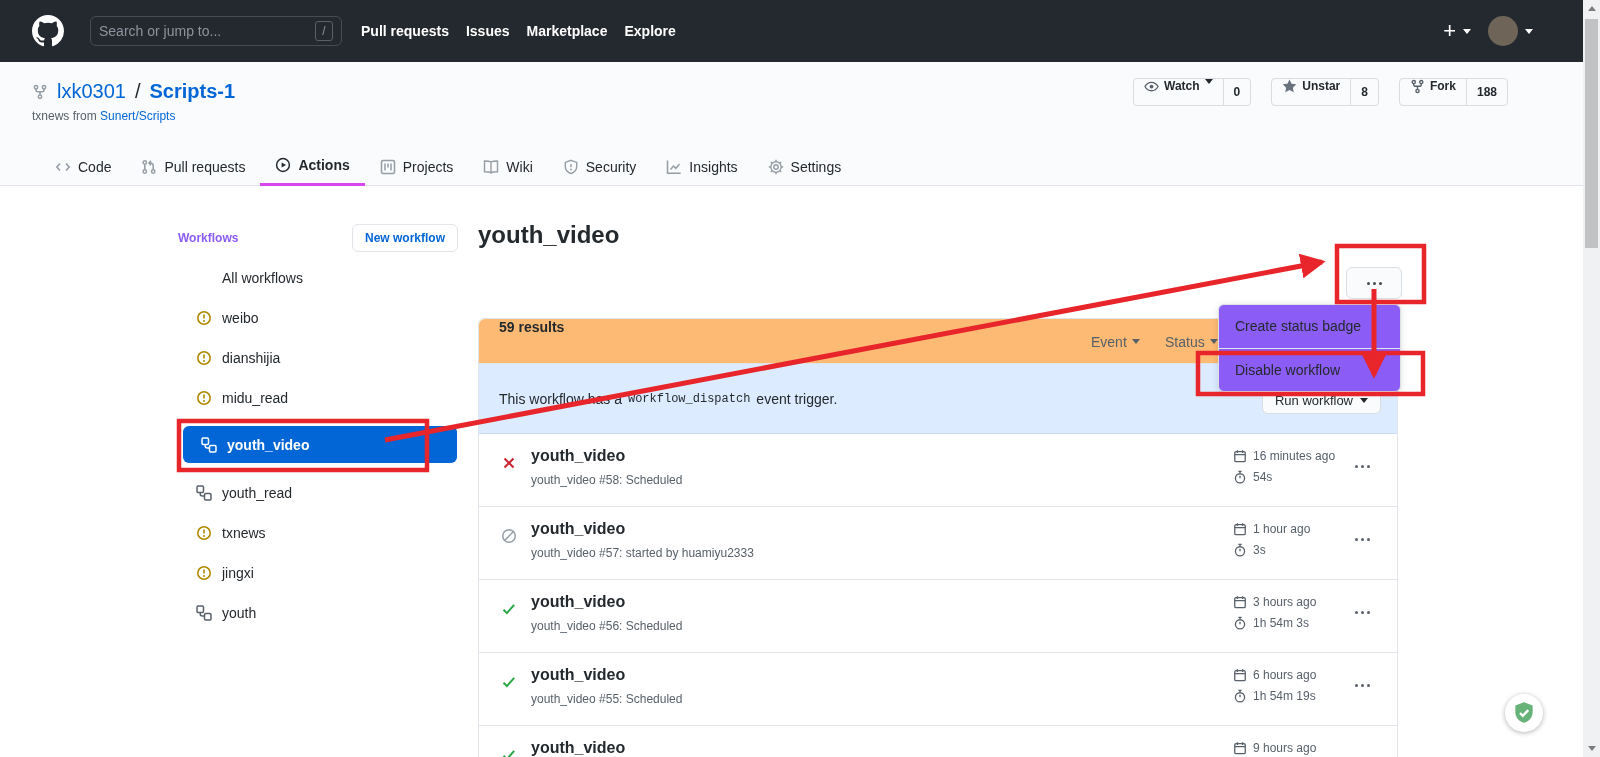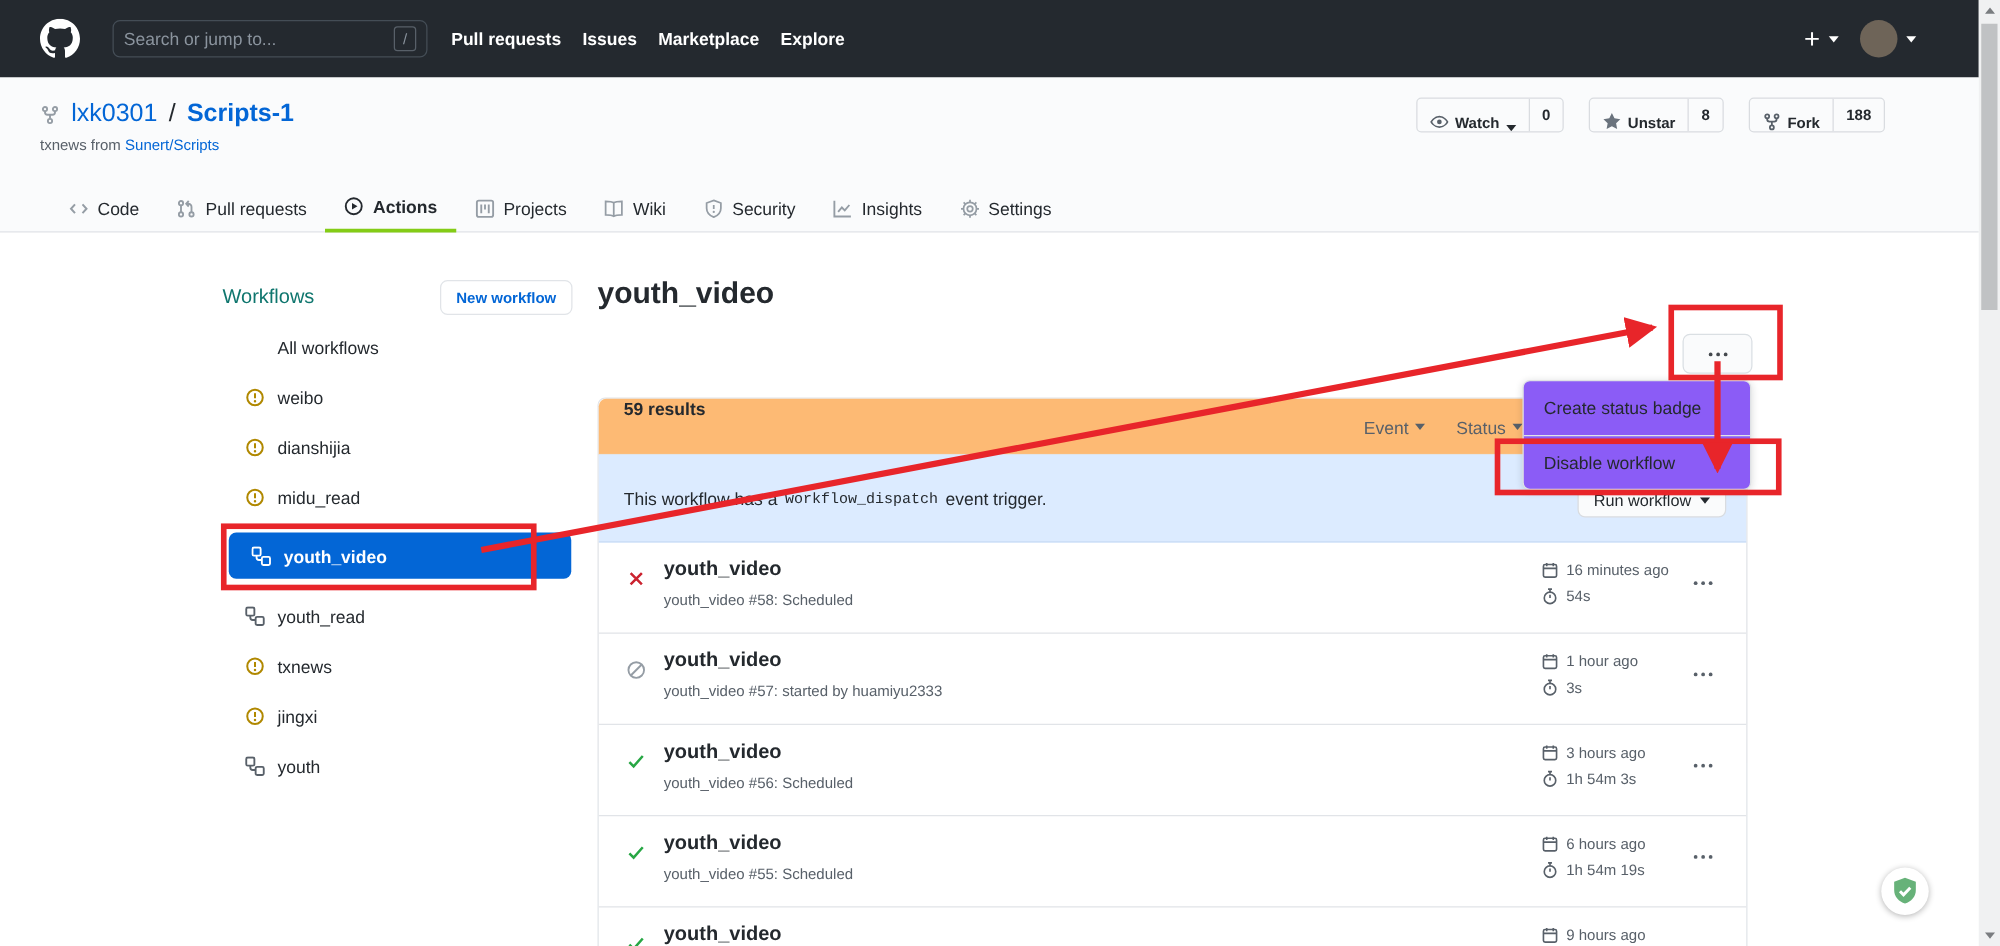--- a/index.html
+++ b/index.html
@@ -38,37 +38,37 @@
   .repo-title-row { position:absolute; left:32px; top:18px; display:flex;
                     align-items:center; gap:9px; font-size:20px; }
   .repo-title-row .lnk { color:#0366d6; }
   .repo-title-row .sep { color:#24292e; }
   .repo-title-row .name { color:#0366d6; font-weight:700; }
   .forked-note { position:absolute; left:32px; top:47px; font-size:12px; color:#586069; }
   .forked-note a { color:#0366d6; }
   .repo-actions { position:absolute; top:16px; right:75px; display:flex; gap:20px; }
   .btn-group { display:flex; height:28px; border:1px solid #d9dce0; border-radius:4px;
                background:#fafbfc; overflow:hidden; }
-  .btn-seg { display:flex; align-items:flex-end; gap:5px; padding:0 10px; font-size:12px;
+  .btn-seg { display:flex; align-items:flex-start; gap:5px; padding:0 10px; font-size:12px;
              font-weight:700; color:#24292e; cursor:pointer; }
   .btn-count { display:flex; align-items:center; padding:0 10px; font-size:12px;
                font-weight:700; color:#24292e; border-left:1px solid #d9dce0; cursor:pointer; }
 
   
   .tabs { position:absolute; left:40px; top:147px; height:39px; display:flex; }
   .tab { display:flex; align-items:center; gap:7px; padding:0 15px; font-size:14px;
          color:#24292e; cursor:pointer; }
   .tab .t-ico { color:#959da5; }
-  .tab.active { font-weight:700; border-bottom:3px solid #84cc16; padding-bottom:0; }
+  .tab.active { font-weight:700; border-bottom:3px solid #d946ef; padding-bottom:0; }
   .tab.active .t-ico { color:#24292e; }
 
   
   .sidebar { position:absolute; left:178px; top:222px; width:280px; }
   .sidebar-head { display:flex; align-items:center; height:32px; }
-  .sidebar-title { font-size:16px; font-weight:400; color:#0f766e; }
+  .sidebar-title { font-size:12px; font-weight:700; color:#8b5cf6; }
   .new-wf-btn { margin-left:auto; height:28px; padding:0 12px; background:#fff;
                 border:1px solid #e1e4e8; border-radius:6px; color:#0366d6;
                 font-size:12px; font-weight:700; font-family:inherit; cursor:pointer; }
   .wf-list { margin-top:4px; }
   .wf-item { height:40px; display:flex; align-items:center; gap:10px; padding-left:18px;
              font-size:14px; color:#24292e; cursor:pointer; }
   .wf-item .wf-ico { width:16px; display:flex; justify-content:center; }
   .wf-item.selected { background:#0366d6; border-radius:6px; color:#fff;
                       font-weight:600; height:37px; margin:8px 0 10px 5px; width:274px; }
 

